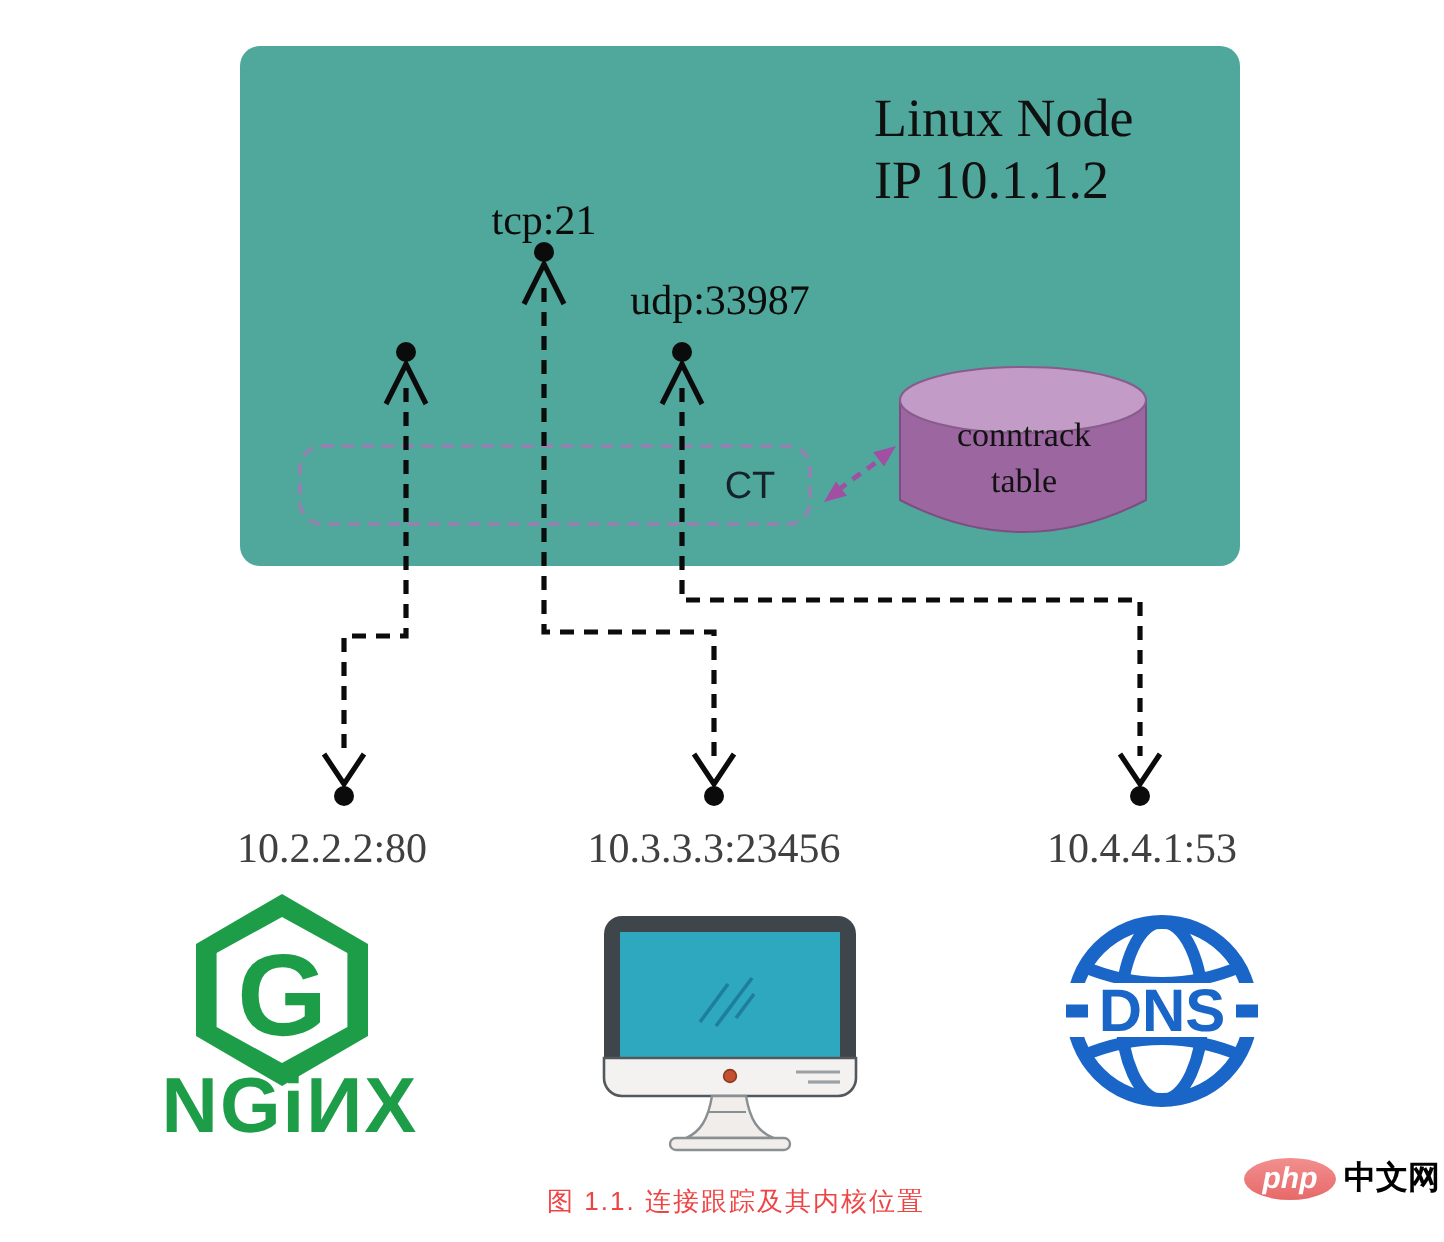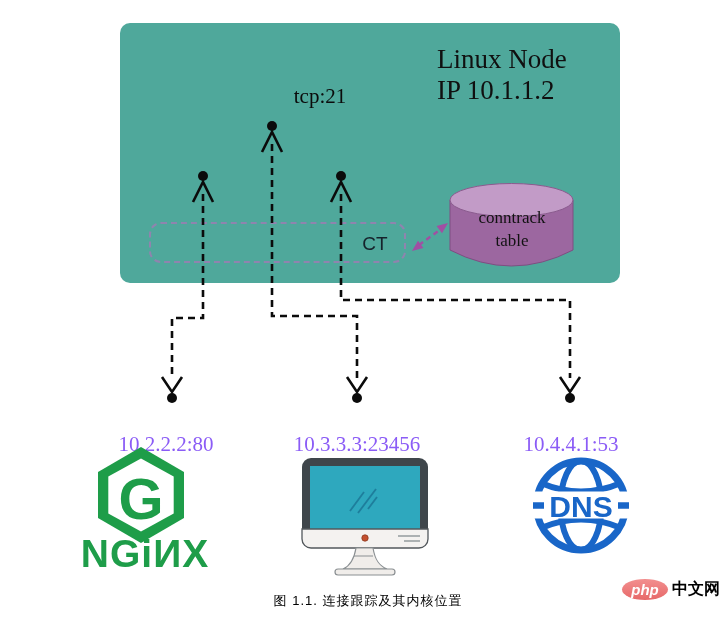--- a/index.html
+++ b/index.html
@@ -4,43 +4,43 @@
 <style>
   html,body{margin:0;padding:0;background:#fff;}
   .canvas{position:relative;width:722px;height:621px;background:#ffffff;overflow:hidden;
           font-family:"Liberation Serif",serif;}
   .abs{position:absolute;}
   
   .node-box{left:120px;top:23px;width:500px;height:260px;background:#4FA89B;border-radius:10px;}
   .node-title{left:417px;top:44px;font-size:27px;line-height:31px;color:#101010;white-space:nowrap;margin-left:20px;}
   
   .port-label{font-size:21px;color:#0b0b0b;transform:translateX(-50%);white-space:nowrap;}
-  .port-tcp21{left:272px;top:84px;margin-left:48px;}
+  .port-tcp21{left:272px;top:98px;}
   .port-tcp55667{left:198px;top:138px;}
   .port-udp33987{left:360px;top:138px;}
   
   .ct-box{left:149px;top:222px;width:257px;height:41px;border:2px dashed #8F84AE;
           border-radius:12px;box-sizing:border-box;}
   .ct-label{left:375px;top:233px;transform:translateX(-50%);
             font-family:"Liberation Sans",sans-serif;font-size:19px;color:#16222b;}
   
   .cyl-text{transform:translateX(-50%);font-size:17px;color:#121212;white-space:nowrap;}
   .cyl-line1{left:512px;top:208px;}
   .cyl-line2{left:512px;top:231px;}
   
-  .ep-label{top:432px;font-size:21px;color:#8b5cf6;transform:translateX(-50%);white-space:nowrap;}
+  .ep-label{top:412px;font-size:21px;color:#404040;transform:translateX(-50%);white-space:nowrap;}
   .ep1{left:166px;} .ep2{left:357px;} .ep3{left:571px;}
   
   .nginx-word{left:145px;top:532px;transform:translateX(-50%);
     font-family:"Liberation Sans",sans-serif;font-weight:bold;font-size:39px;
     letter-spacing:1px;color:#1E9D49;white-space:nowrap;}
   
   .caption{left:368px;top:592px;transform:translateX(-50%);
     font-family:"Liberation Sans","DejaVu Sans",sans-serif;font-size:13px;
-    letter-spacing:1px;color:#000000;white-space:nowrap;}
+    letter-spacing:1px;color:#ef4444;white-space:nowrap;}
   
   .watermark{left:622px;top:579px;display:flex;align-items:center;gap:4px;}
   .wm-badge{width:46px;height:21px;border-radius:50%;
     background:linear-gradient(180deg,#F28F8F,#E76969);color:#fff;
     font:italic bold 15px "Liberation Sans",sans-serif;
     display:flex;align-items:center;justify-content:center;}
   .wm-text{font:bold 16px "Liberation Sans","DejaVu Sans",sans-serif;color:#000000;}
   svg{display:block;}
   .overlay{left:0;top:0;}
 </style>
@@ -88,20 +88,21 @@
       <circle cx="570" cy="398" r="5"></circle>
     </g>
   </svg>
 
   <div class="abs node-title">
     <div>Linux Node</div>
     <div>IP 10.1.1.2</div>
   </div>
 
   <div class="abs port-label port-tcp21">tcp:21</div>
+  <div class="abs port-label port-udp33987">udp:33987</div>
 
   <div class="abs ct-label">CT</div>
 
   <div class="abs cyl-text cyl-line1">conntrack</div>
   <div class="abs cyl-text cyl-line2">table</div>
 
   <div class="abs ep-label ep1">10.2.2.2:80</div>
   <div class="abs ep-label ep2">10.3.3.3:23456</div>
   <div class="abs ep-label ep3">10.4.4.1:53</div>
 

